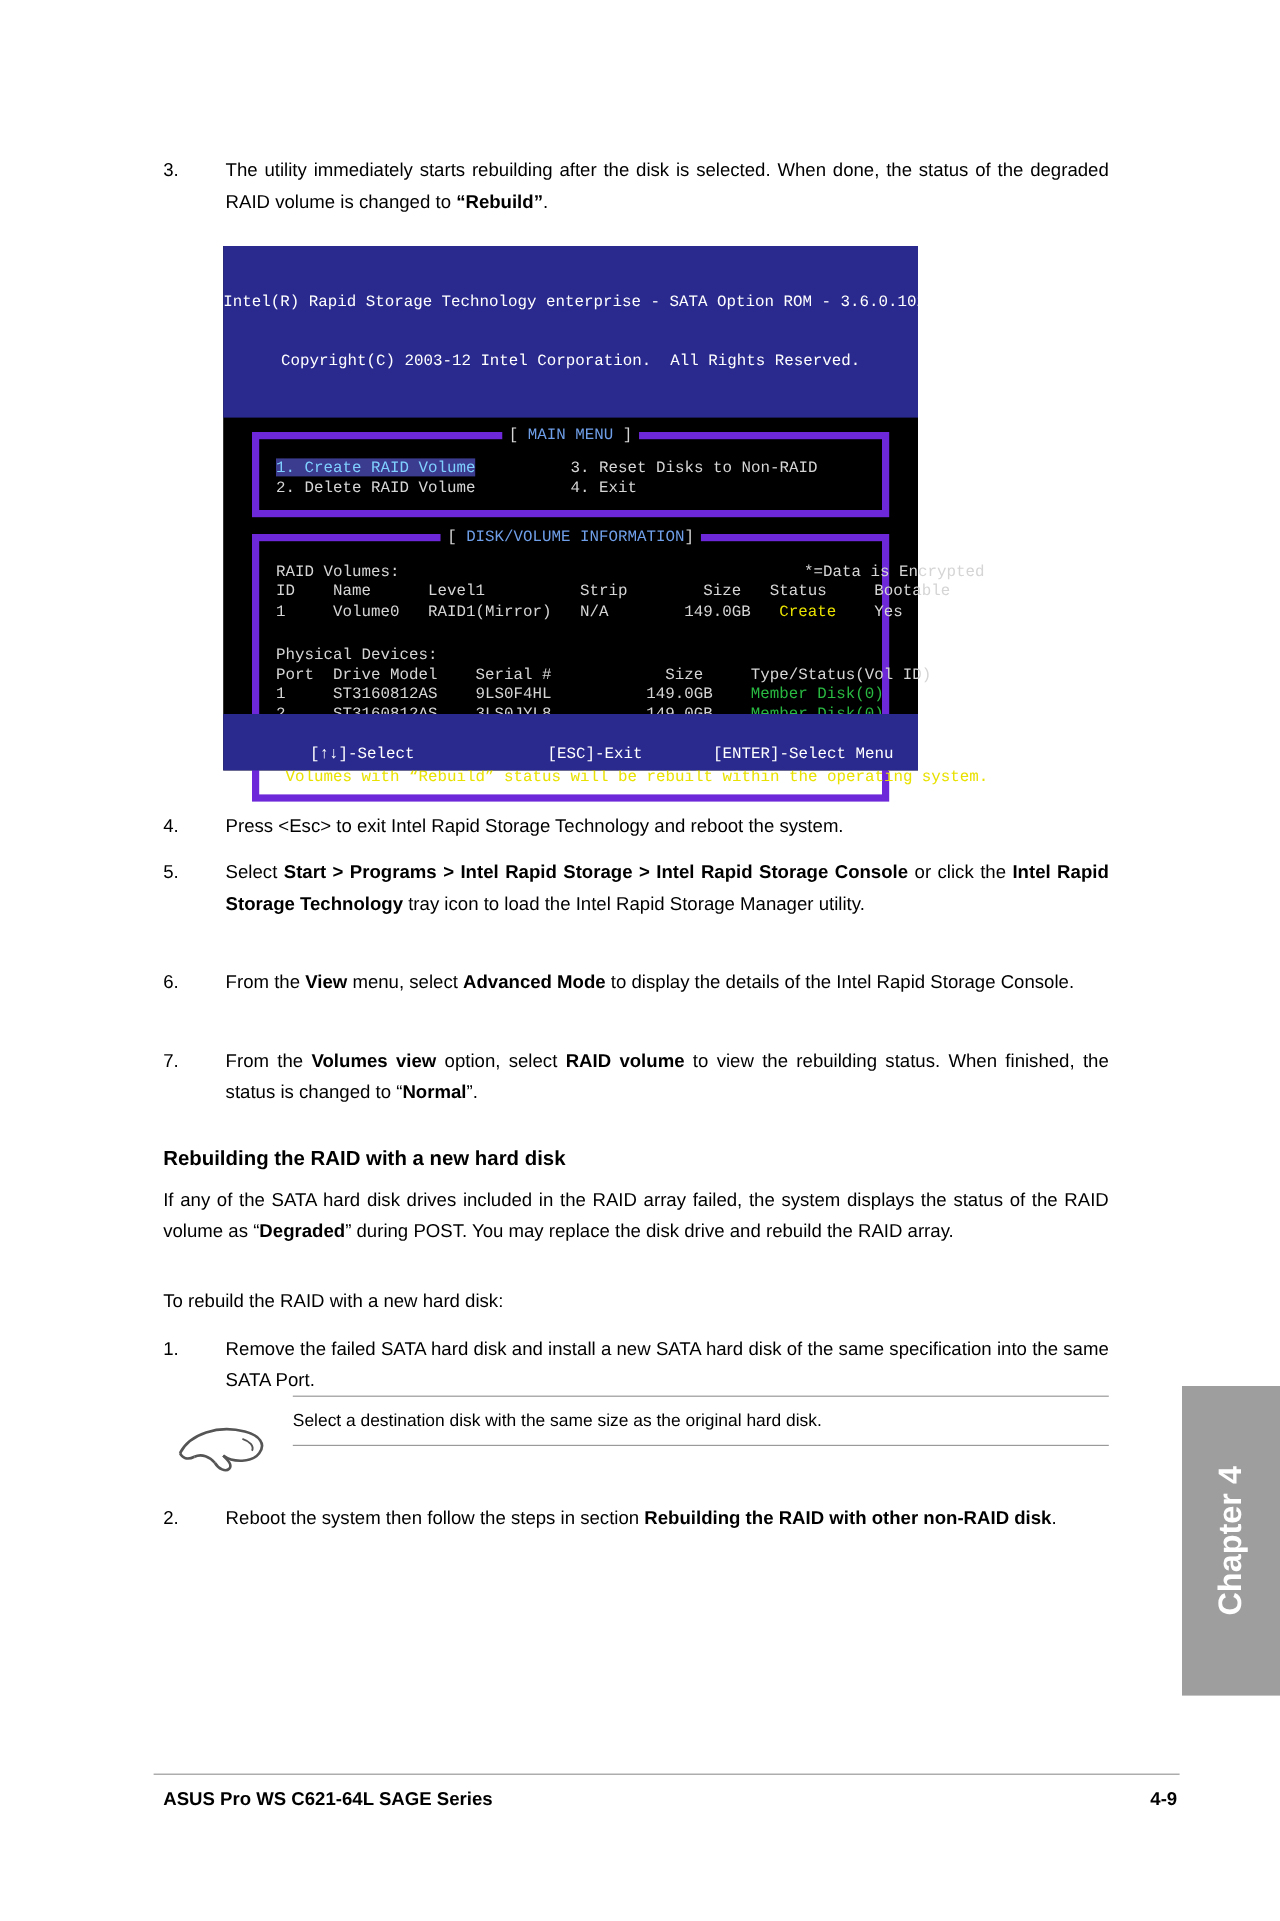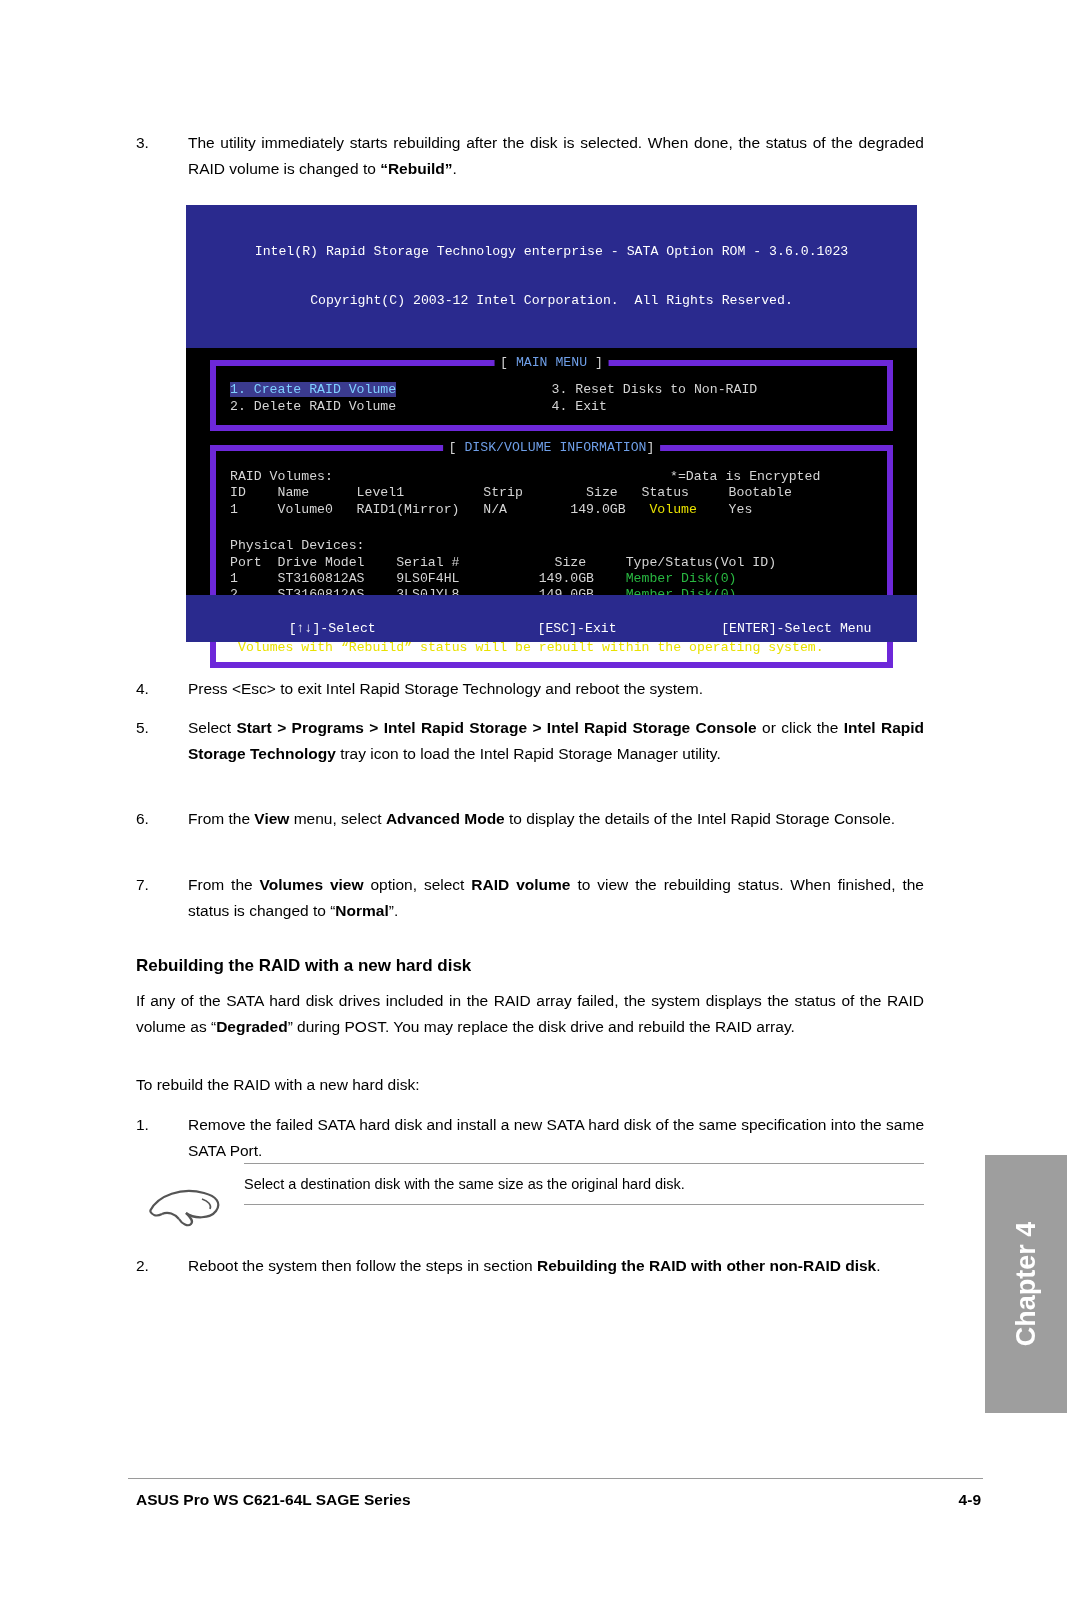--- a/index.html
+++ b/index.html
@@ -36,21 +36,21 @@
     flex: 1;
     text-align: justify;
   }
   .b { font-weight: bold; }
 
   
   .bios {
     position: absolute;
     left: 186px;
     top: 205px;
-    width: 731px;
+    width: 579px;
     height: 437px;
     background: #000000;
     font-family: "Liberation Mono", "DejaVu Sans Mono", monospace;
     font-size: 13.2px;
     line-height: 16.4px;
     color: #d5d5d5;
     box-sizing: border-box;
   }
   .bios-header {
     background: #2a2a8e;
@@ -231,21 +231,21 @@
             <div class="menu-row"><span>4. Exit</span></div>
           </div>
         </div>
       </div>
 
       <div class="panel dv">
         <div class="panel-title"><span>[ </span><span class="tl">DISK/VOLUME INFORMATION</span><span>]</span></div>
 
         <div class="line"><span style="display:inline-block;width:440px;">RAID Volumes:</span><span>*=Data is Encrypted</span></div>
         <div class="line">ID    Name      Level1          Strip        Size   Status     Bootable</div>
-        <div class="line"><span>1     Volume0   RAID1(Mirror)   N/A        149.0GB   </span><span class="yellow">Volume</span><span>    Yes</span></div>
+        <div class="line"><span>1     Volume0   RAID1(Mirror)   N/A        149.0GB   </span><span class="yellow">Create</span><span>    Yes</span></div>
 
         <div class="line" style="height:20px;"></div>
 
         <div class="line">Physical Devices:</div>
         <div class="line">Port  Drive Model    Serial #            Size     Type/Status(Vol ID)</div>
         <div class="line"><span>1     ST3160812AS    9LS0F4HL          149.0GB    </span><span class="green">Member Disk(0)</span></div>
         <div class="line"><span>2     ST3160812AS    3LS0JYL8          149.0GB    </span><span class="green">Member Disk(0)</span></div>
 
         <div class="warn">Volumes with “Rebuild” status will be rebuilt within the operating system.</div>
       </div>

